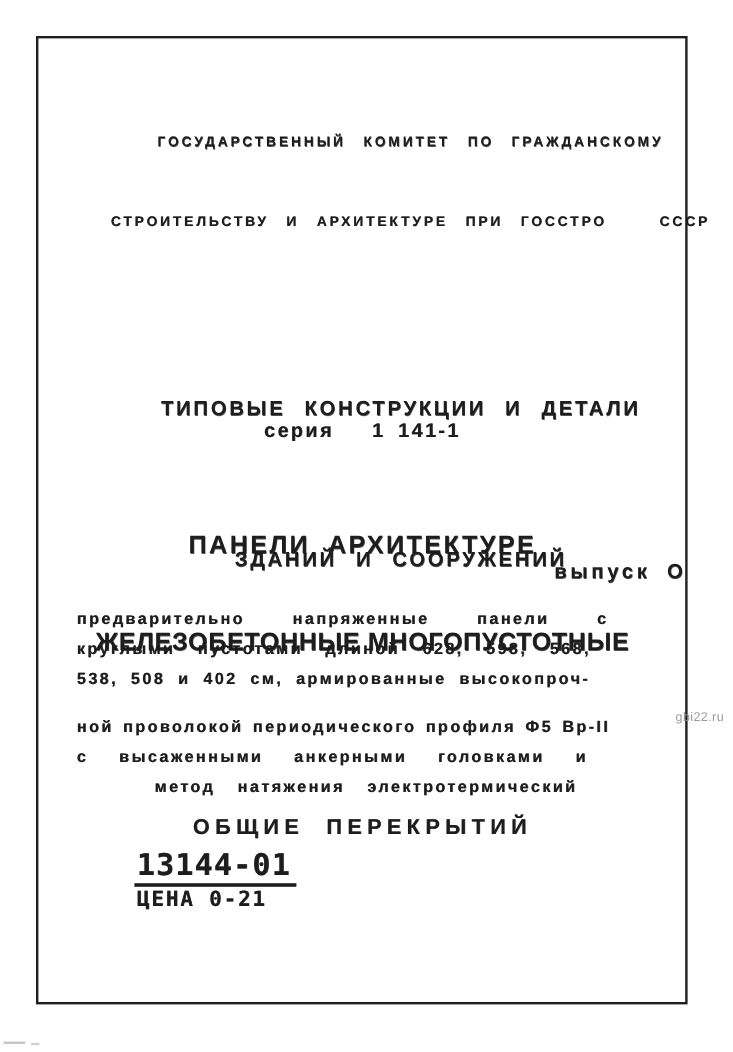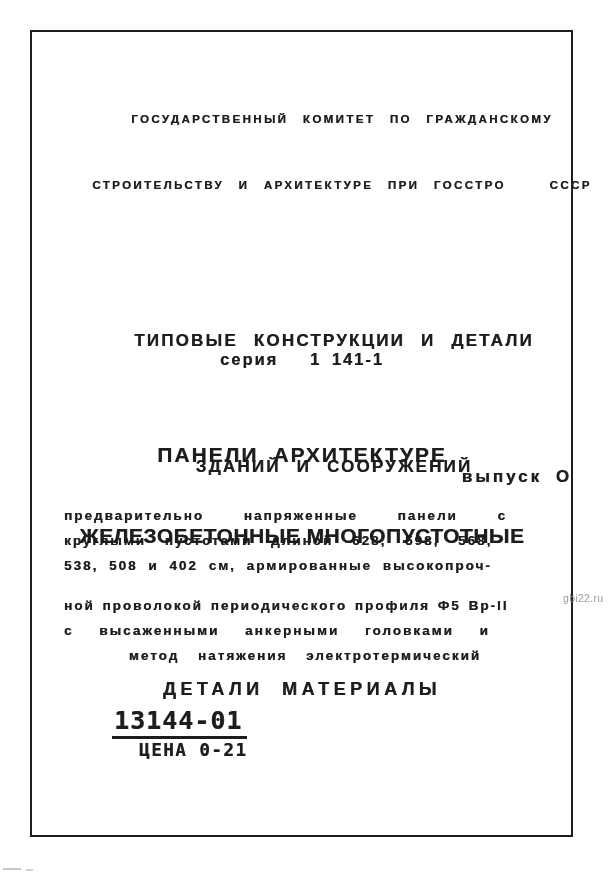--- a/index.html
+++ b/index.html
@@ -102,21 +102,20 @@
     letter-spacing: 1px;
     border-bottom: 3px solid #1d1d1d;
     padding: 0 5px 1px 2px;
   }
   .price {
     font-family: "DejaVu Sans Mono", monospace;
     font-size: 17.5px; font-weight: bold;
     letter-spacing: 1.5px;
     margin-top: 1px;
     padding-left: 2px;
-    text-align: right;
   }
 
   .watermark {
     left: 563px; top: 551px;
     font-size: 10.5px;
     color: #9b9b9b;
     letter-spacing: 0.3px;
     z-index: 3;
     margin-top: 41px;
   }
@@ -152,21 +151,21 @@
 
   <div class="abs description ink">
     <div class="pl0">предварительно напряженные панели с</div>
     <div class="pl1">круглыми пустотами длиной 628, 598, 568,</div>
     <div class="pl2">538, 508 и 402 см, армированные высокопроч-</div>
     <div class="pl3">ной проволокой периодического профиля Ф5 Вр-II</div>
     <div class="pl4">с высаженными анкерными головками и</div>
     <div class="pl5">метод натяжения электротермический</div>
   </div>
 
-  <div class="abs materials-label ink">ДЕТАЛИ МАТЕРИАЛЫ</div>
+  <div class="abs materials-label ink">ОБЩИЕ ПЕРЕКРЫТИЙ</div>
 
   <div class="abs number-block">
     <div class="doc-number ink">13144-01</div>
     <div class="price ink">ЦЕНА 0-21</div>
   </div>
 
   <div class="abs watermark">gbi22.ru</div>
 
   <div class="abs artifact-a"></div>
   <div class="abs artifact-b"></div>

